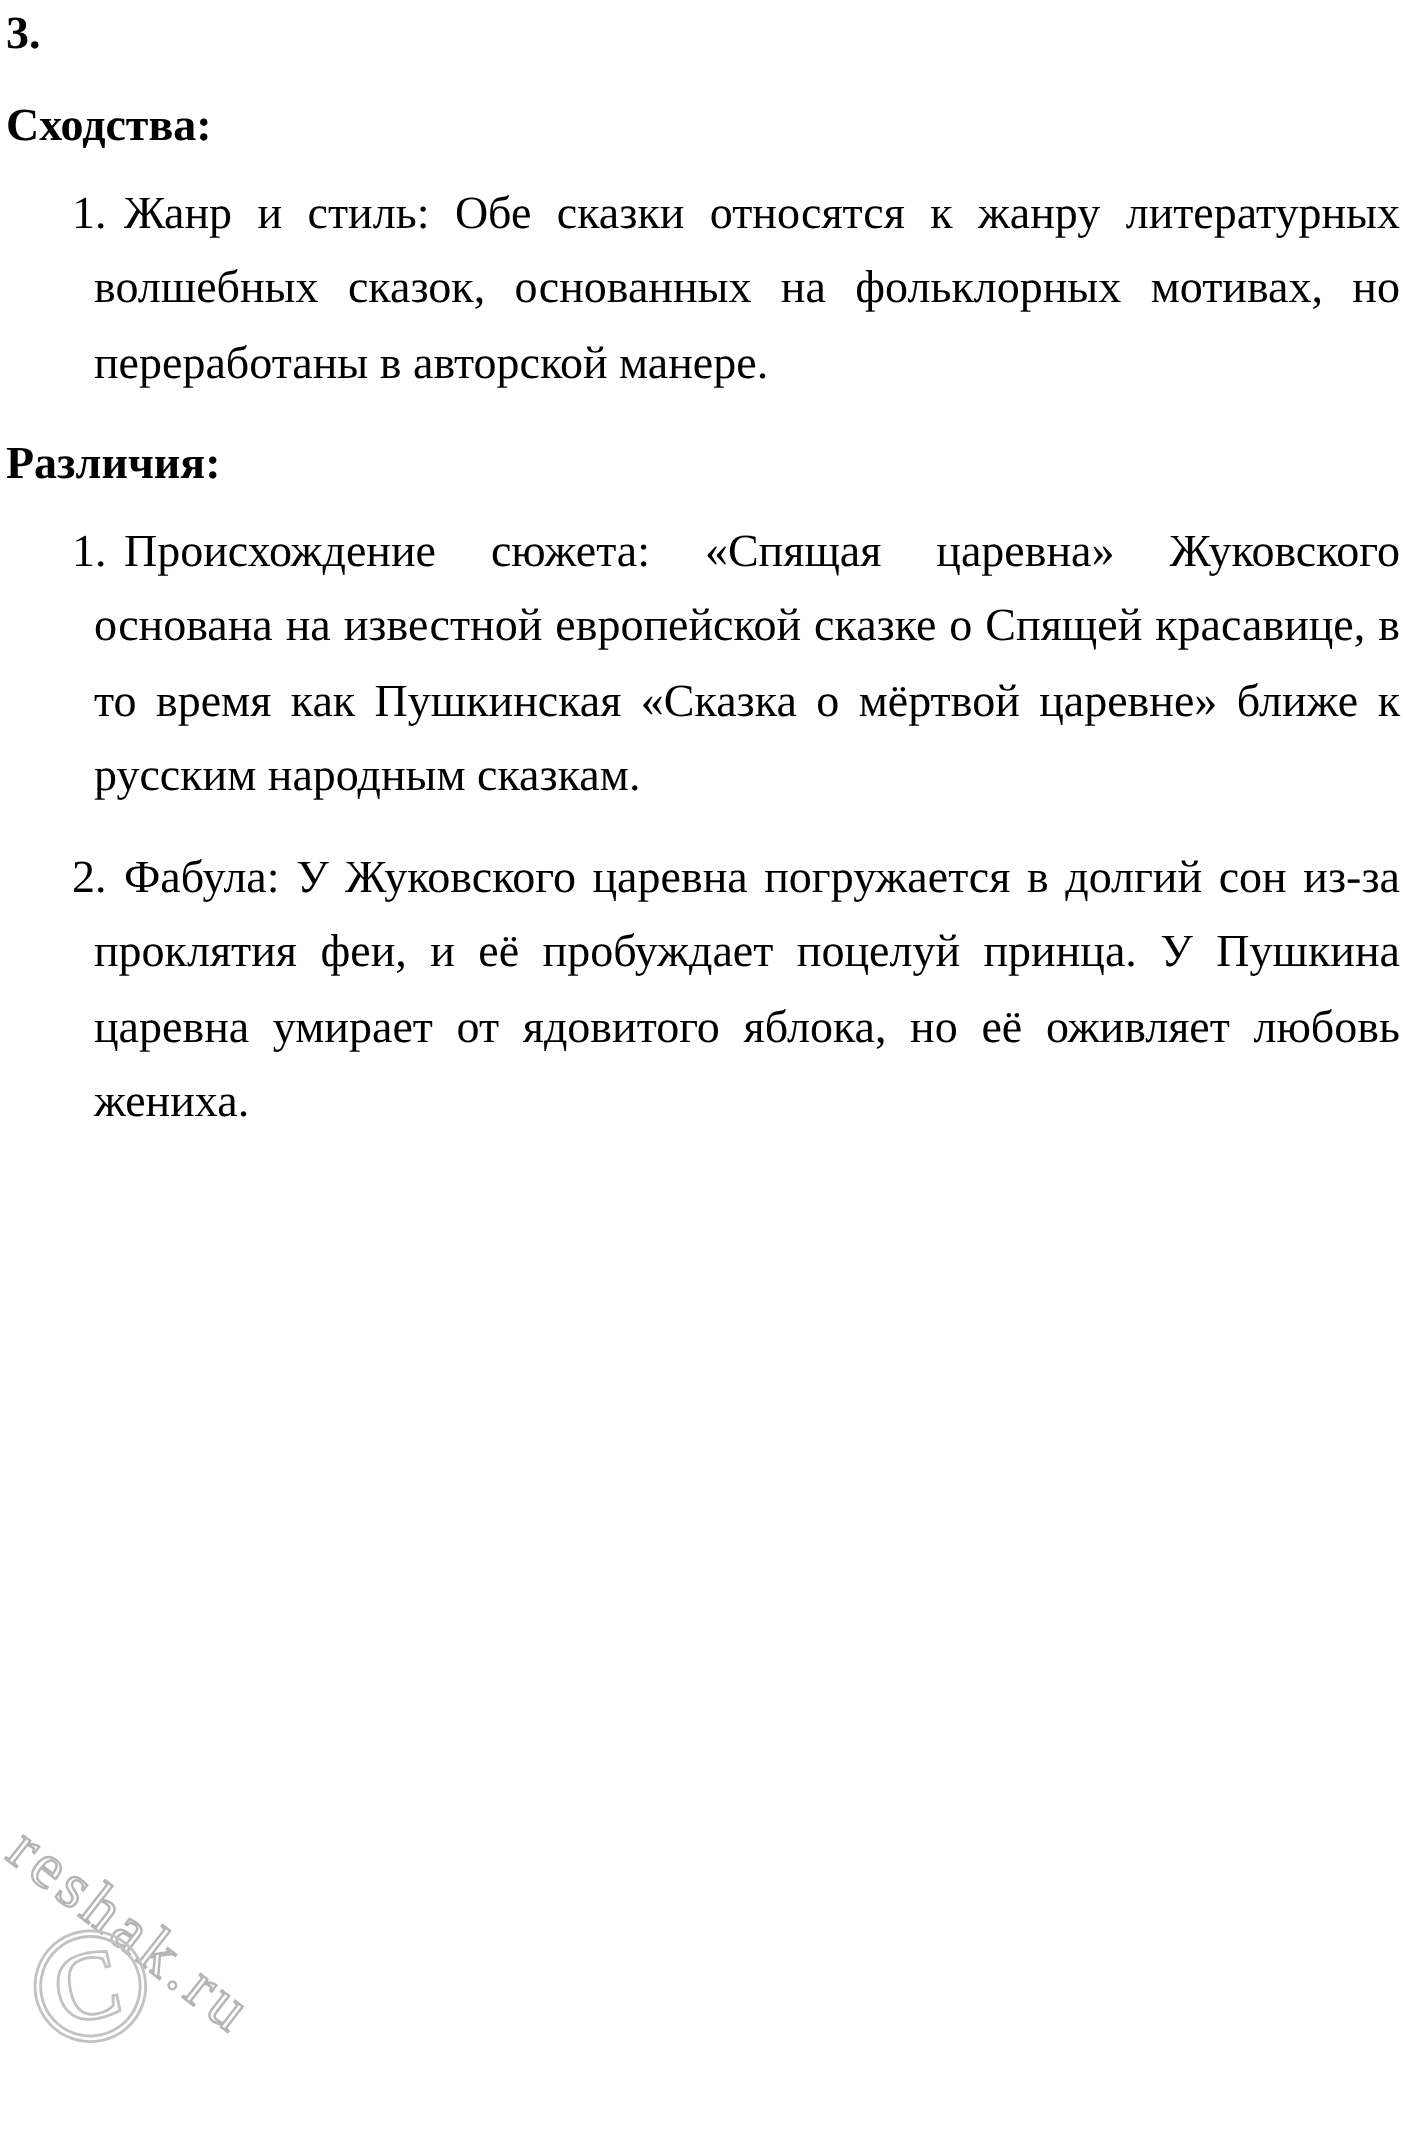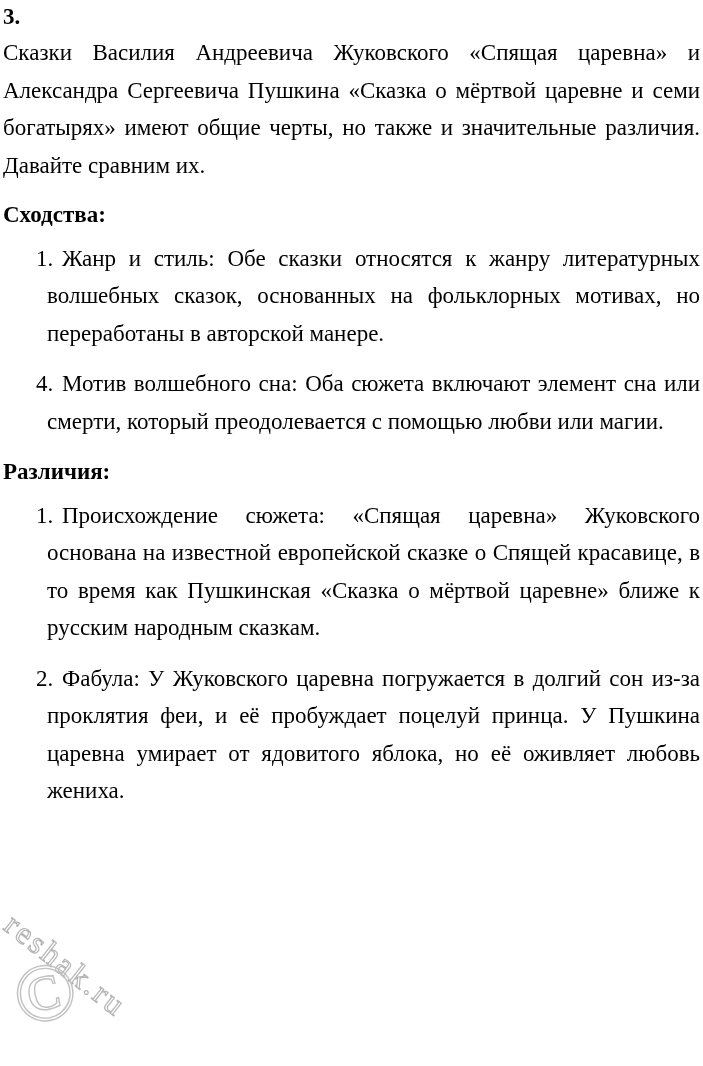--- a/index.html
+++ b/index.html
@@ -80,30 +80,26 @@
 
 <div class="wm wm-text">reshak.ru</div>
 <div class="wm wm-copy">©</div>
 
 <div class="page">
 
   <div class="hdr">
     <span class="task-num">3.</span>
   </div>
 
-  <p class="intro">Сказки Василия Андреевича Жуковского «Спящая царевна» и Александра Сергеевича Пушкина «Сказка о мёртвой царевне и семи богатырях» имеют общие черты, но также и значительные различия. Давайте сравним их.</p>
 
   <div class="sec-heading">Сходства:</div>
 
   <div class="olist">
     <div class="item">
       <span class="marker">1.</span><span class="lead">Жанр и стиль:</span> <span>Обе сказки относятся к жанру литературных волшебных сказок, основанных на фольклорных мотивах, но переработаны в авторской манере.</span>
-    </div>
-    <div class="item">
-      <span class="marker">4.</span><span class="lead">Мотив волшебного сна:</span> <span>Оба сюжета включают элемент сна или смерти, который преодолевается с помощью любви или магии.</span>
     </div>
   </div>
 
   <div class="sec-heading">Различия:</div>
 
   <div class="olist">
     <div class="item">
       <span class="marker">1.</span><span class="lead">Происхождение сюжета:</span> <span>«Спящая царевна» Жуковского основана на известной европейской сказке о Спящей красавице, в то время как Пушкинская «Сказка о мёртвой царевне» ближе к русским народным сказкам.</span>
     </div>
     <div class="item">

